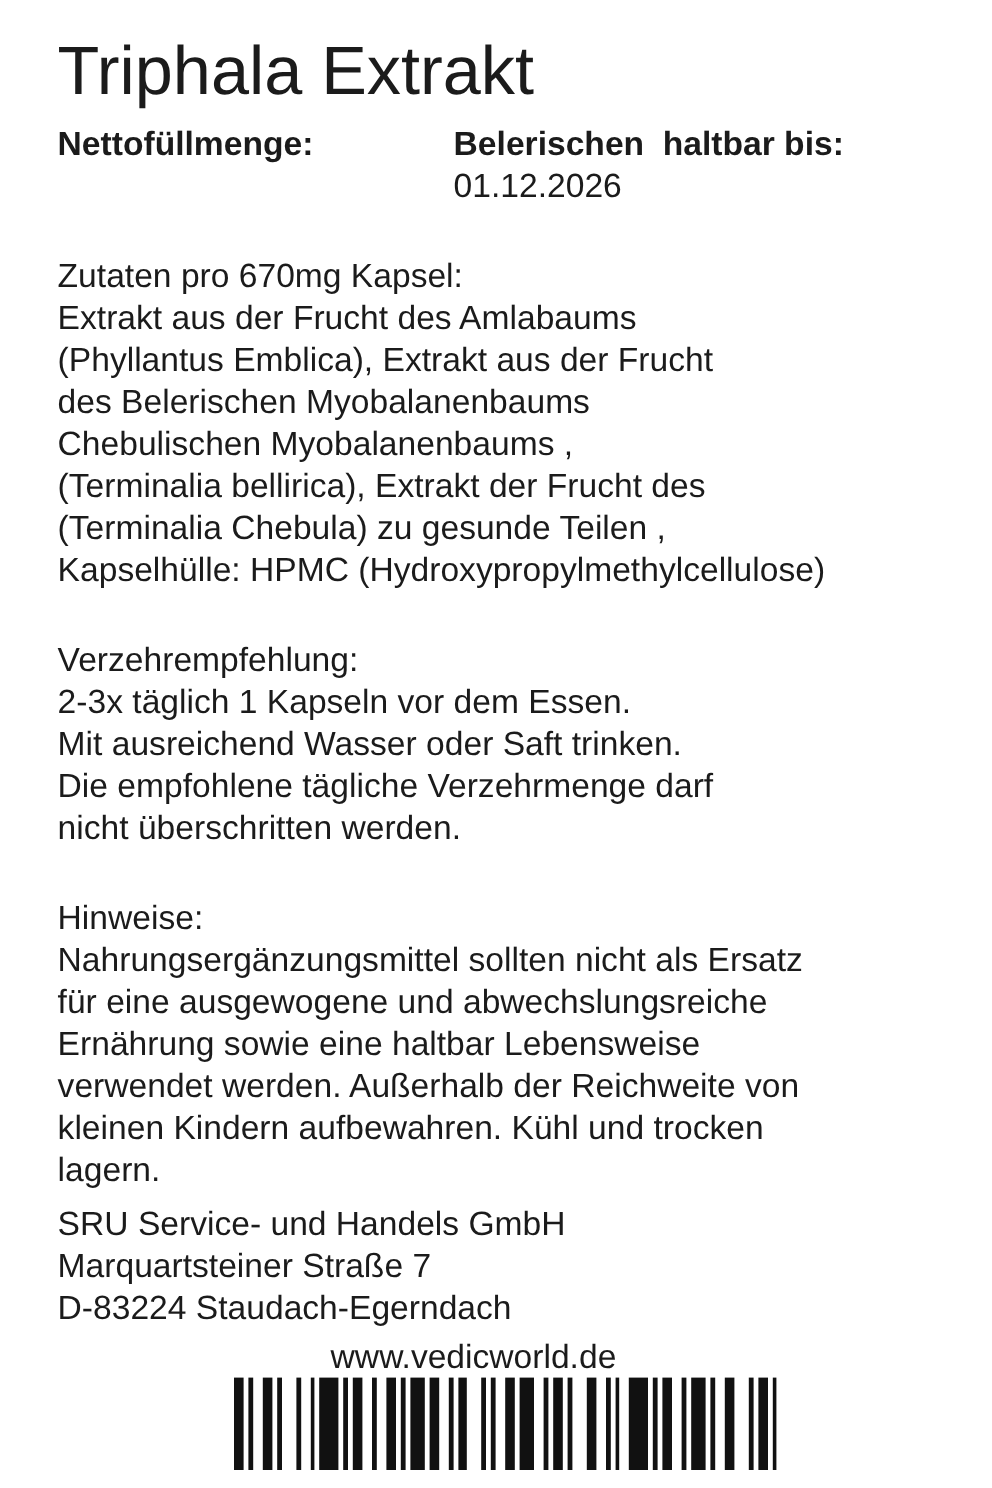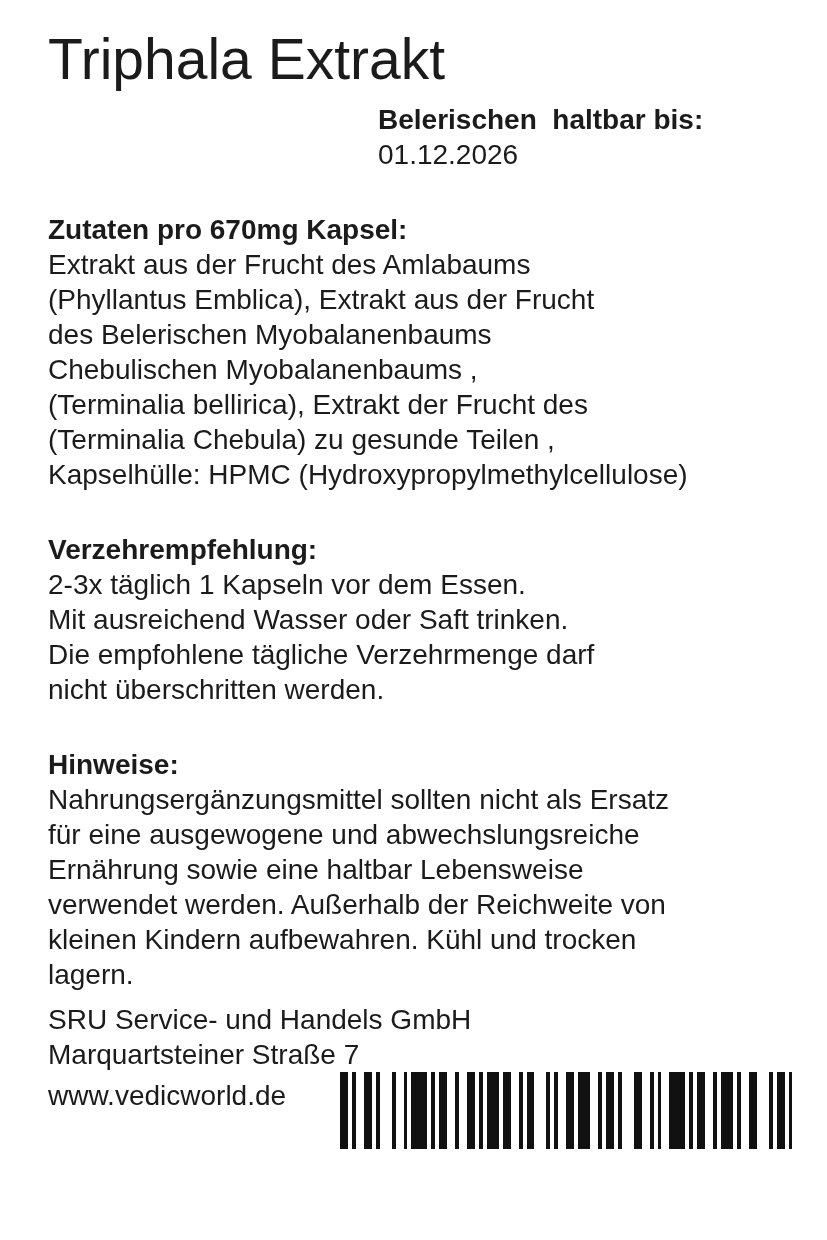--- a/index.html
+++ b/index.html
@@ -33,33 +33,34 @@
     display: flex;
     margin-top: 8px;
     font-size: 28px;
     line-height: 35px;
   }
   .info-col-left { width: 330px; }
   .b { font-weight: 700; }
   .pre { white-space: pre; }
   .section-heading {
     font-size: 28px;
-    font-weight: 700;
+    font-weight: 400;
     line-height: 35px;
     margin: 40px 0 0 0;
   }
   .line {
     font-size: 28px;
     line-height: 35px;
     white-space: pre;
   }
   .company { margin-top: 10px; }
   .website-row {
     display: flex;
-    align-items: flex-start;
+    align-items: center;
+    flex-direction: column;
   }
   .website {
     display: inline-block;
     width: 292px;
     padding-top: 6px;
     font-size: 28px;
     line-height: 35px;
     white-space: nowrap;
   }
   .barcode {
@@ -72,20 +73,21 @@
 </style>
 </head>
 <body>
 
 <div class="page">
 
   <h1 class="title">Triphala Extrakt</h1>
 
   <div class="info-row">
     <div class="info-col-left">
+      <div class="b">Nettofüllmenge:</div>
     </div>
     <div class="info-col-right">
       <div class="b pre">Belerischen  haltbar bis:</div>
       <div>01.12.2026</div>
     </div>
   </div>
 
   <section>
     <h2 class="section-heading">Zutaten pro 670mg Kapsel:</h2>
     <div class="line">Extrakt aus der Frucht des Amlabaums</div>
@@ -111,20 +113,21 @@
     <div class="line">für eine ausgewogene und abwechslungsreiche</div>
     <div class="line">Ernährung sowie eine haltbar Lebensweise</div>
     <div class="line">verwendet werden. Außerhalb der Reichweite von</div>
     <div class="line">kleinen Kindern aufbewahren. Kühl und trocken</div>
     <div class="line">lagern.</div>
   </section>
 
   <div class="company">
     <div class="line">SRU Service- und Handels GmbH</div>
     <div class="line">Marquartsteiner Straße 7</div>
+    <div class="line">D-83224 Staudach-Egerndach</div>
     <div class="website-row">
       <span class="website">www.vedicworld.de</span>
       <div class="barcode">
           <div style="width: 7.94737px; background: rgb(17, 17, 17);"></div>
           <div style="width: 3.97368px; background: transparent;"></div>
           <div style="width: 3.97368px; background: rgb(17, 17, 17);"></div>
           <div style="width: 7.94737px; background: transparent;"></div>
           <div style="width: 7.94737px; background: rgb(17, 17, 17);"></div>
           <div style="width: 3.97368px; background: transparent;"></div>
           <div style="width: 3.97368px; background: rgb(17, 17, 17);"></div>

